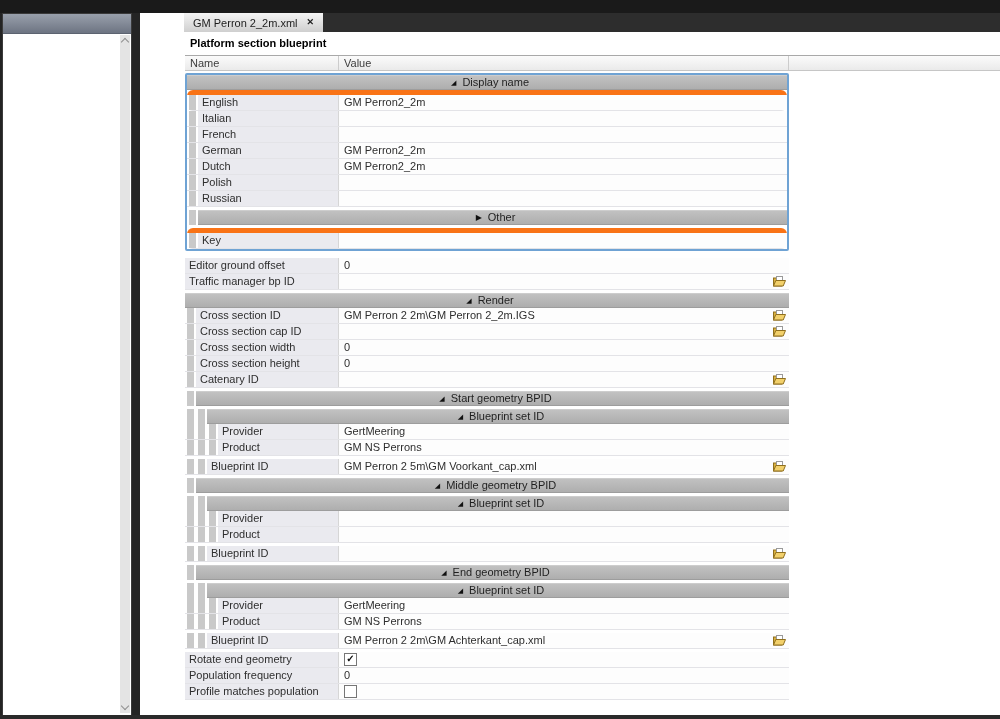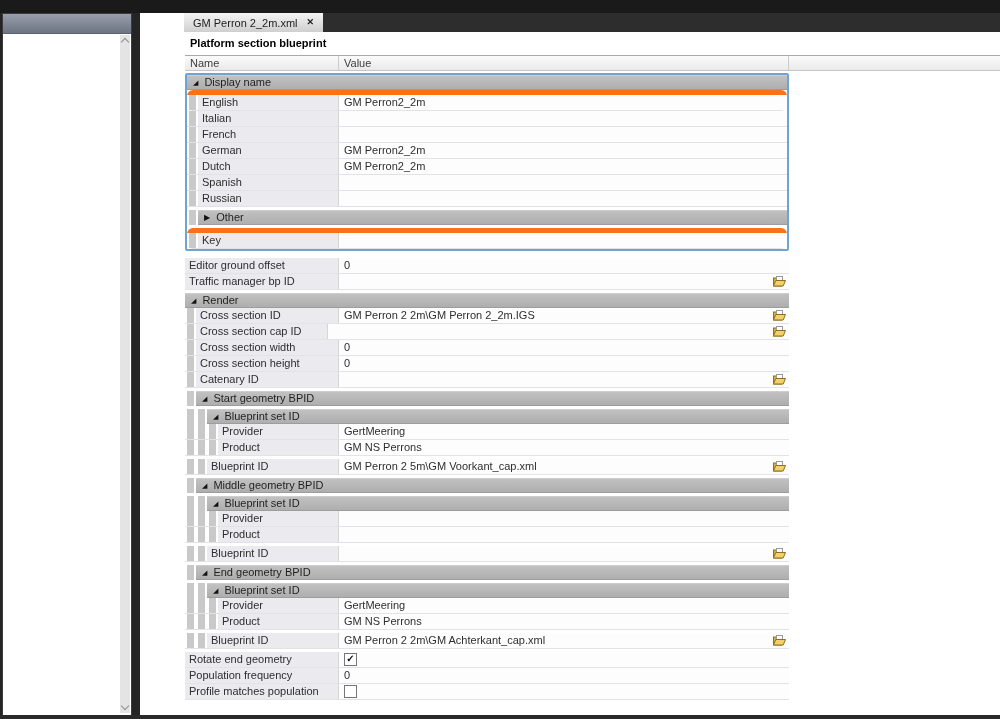--- a/index.html
+++ b/index.html
@@ -40,21 +40,21 @@
   .grid{width:604px;margin-left:1px;margin-top:2px;font-size:11px;color:#2e2e2e;}
   .prow{display:flex;height:15px;line-height:15px;border-bottom:1px solid #e3e3e7;background:#fff;}
   .gut{width:11px;display:flex;justify-content:center;background:#fff;}
   .gut i{display:block;width:7px;height:100%;background:#c9c9c9;}
   .ncell{background:#eaeaef;border-right:1px solid #d6d6d6;padding-left:4px;box-sizing:border-box;
          white-space:nowrap;overflow:hidden;}
   .vcell{flex:1;background:#fdfdfd;position:relative;padding-left:5px;display:flex;align-items:center;gap:4px;
          white-space:nowrap;overflow:hidden;}
   .ghead{display:flex;height:15px;line-height:15px;margin-top:3px;}
   .gh{flex:1;background:linear-gradient(#c1c1c1,#aeaeae);border-top:1px solid #cdcdcd;border-bottom:1px solid #9d9d9d;
-      box-sizing:border-box;color:#1f1f1f;display:flex;align-items:center;}
+      box-sizing:border-box;color:#1f1f1f;display:flex;align-items:center;justify-content:center;}
   .exp{font-size:7px;margin:0 6px 0 6px;color:#111;}
   .selwrap{border:2px solid #6fa3d4;border-radius:2px;background:#fff;}
   .selwrap .ghead{margin-top:0;}
   .selwrap .ghead + .prow{border-top:5px solid #f97316;border-radius:6px;}
   .cb{display:inline-block;width:11px;height:11px;border:1px solid #767676;background:#fff;
       font-size:10px;line-height:10px;text-align:center;font-weight:bold;color:#0c0c0c;flex:0 0 auto;}
   .folder{position:absolute;right:3px;top:2px;}
 </style>
 </head>
 <body>
@@ -131,21 +131,21 @@
           </span>
           <div class="ncell" style="width: 141px;">Dutch</div>
           <div class="vcell">
             <span>GM Perron2_2m</span>
           </div>
         </div>
         <div class="prow">
           <span class="gut">
             <i></i>
           </span>
-          <div class="ncell" style="width: 141px;">Spanish</div>
+          <div class="ncell" style="width: 141px;">Polish</div>
           <div class="vcell"></div>
         </div>
         <div class="prow">
           <span class="gut">
             <i></i>
           </span>
           <div class="ncell" style="width: 141px;">Russian</div>
           <div class="vcell"></div>
         </div>
         <div class="ghead" style="margin-top: 3px;">
@@ -198,21 +198,21 @@
             <rect x="0.5" y="2" width="8" height="8" fill="#d9b13f" stroke="#8f6f1e" stroke-width="1"></rect>
             <rect x="3.5" y="0.5" width="6" height="5.5" fill="#ffffff" stroke="#9a9a9a" stroke-width="1"></rect>
             <path d="M0.5 10 L2.8 4.5 L12.5 4.5 L10.2 10 Z" fill="#f2d06b" stroke="#8f6f1e" stroke-width="1"></path>
           </svg>
         </div>
       </div>
       <div class="prow">
         <span class="gut">
           <i></i>
         </span>
-        <div class="ncell" style="width: 132px;">Cross section cap ID</div>
+        <div class="ncell" style="width: 143px;">Cross section cap ID</div>
         <div class="vcell">
           <svg class="folder" width="13" height="11" viewBox="0 0 13 11">
             <rect x="0.5" y="2" width="8" height="8" fill="#d9b13f" stroke="#8f6f1e" stroke-width="1"></rect>
             <rect x="3.5" y="0.5" width="6" height="5.5" fill="#ffffff" stroke="#9a9a9a" stroke-width="1"></rect>
             <path d="M0.5 10 L2.8 4.5 L12.5 4.5 L10.2 10 Z" fill="#f2d06b" stroke="#8f6f1e" stroke-width="1"></path>
           </svg>
         </div>
       </div>
       <div class="prow">
         <span class="gut">

